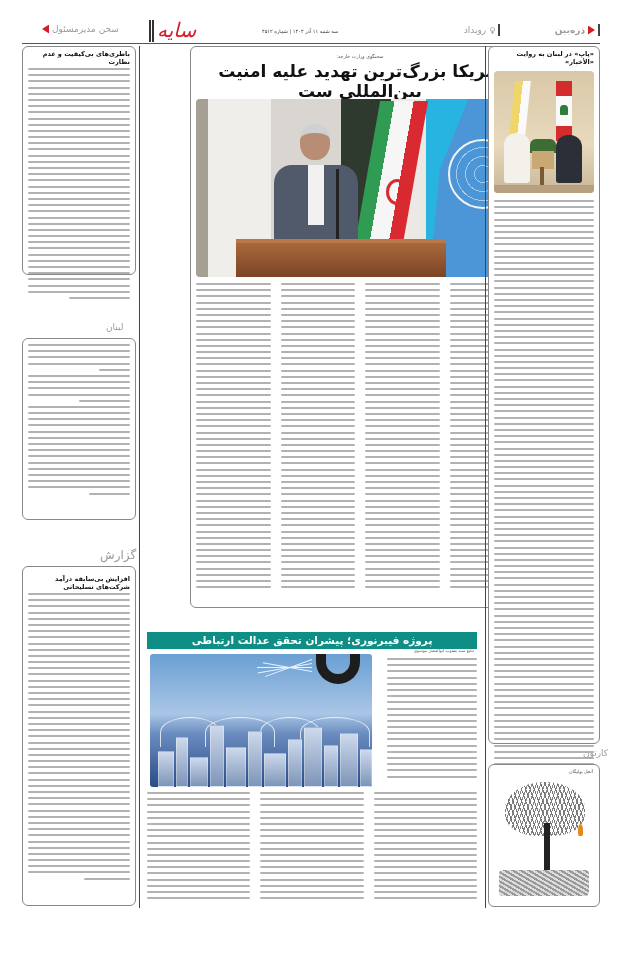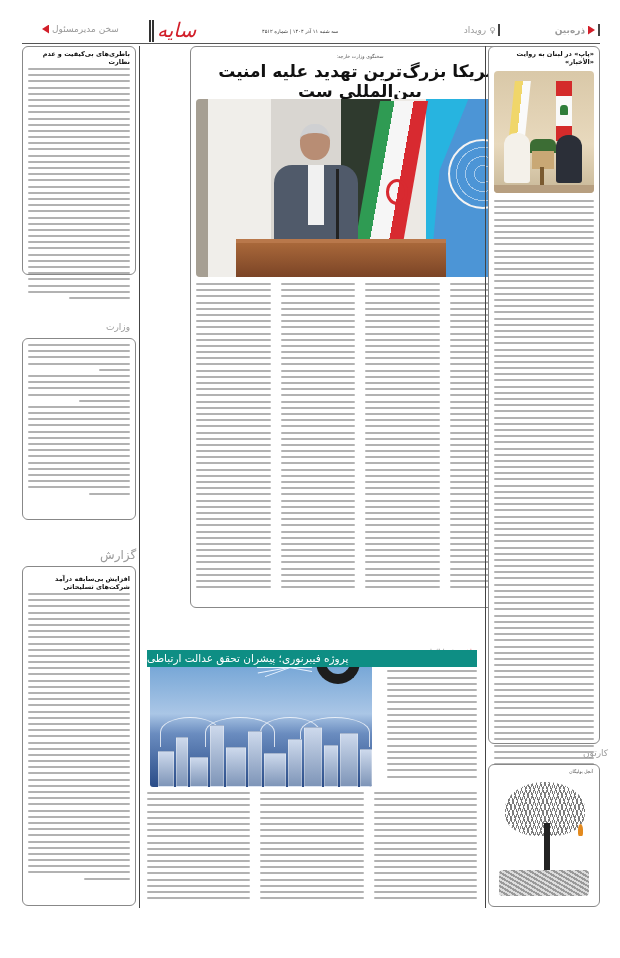--- a/index.html
+++ b/index.html
@@ -77,21 +77,21 @@
     background: repeating-radial-gradient(circle, transparent 0 8px, rgba(255,255,255,.5) 8px 9px); }
   .mp-man-head { position: absolute; left: 104px; top: 25px; width: 30px; height: 36px; background: #b88d74; border-radius: 45%; border-top: 9px solid #cfd0d2; }
   .mp-man-body { position: absolute; left: 78px; top: 66px; width: 84px; height: 76px; background: #505a6a; border-radius: 18px 18px 0 0; }
   .mp-shirt { position: absolute; left: 112px; top: 66px; width: 16px; height: 60px; background: #f1f1f1; }
   .mp-mic { position: absolute; left: 140px; top: 70px; width: 3px; height: 70px; background: #222; }
   .mp-podium { position: absolute; left: 40px; top: 140px; width: 210px; height: 38px; background: linear-gradient(#a9683a, #7b4426); border-top: 4px solid #b9784b; }
   .main-cols { position: absolute; top: 236px; left: 0; right: 0; bottom: 4px; display: flex; flex-direction: row; }
   .main-cols .mcol { flex: 1; }
 
   
-  #fiber-banner { position: absolute; left: 147px; top: 650px; width: 330px; height: 17px; background: #0e8e84; color: #fff; font-size: 10.5px; font-weight: normal; text-align: left; line-height: 17px; }
+  #fiber-banner { position: absolute; left: 147px; top: 632px; width: 330px; height: 17px; background: #0e8e84; color: #fff; font-size: 10.5px; font-weight: bold; text-align: center; line-height: 17px; }
   #fiber-article { left: 142px; top: 612px; width: 340px; height: 296px; border: none; }
   .fiber-byline { position: absolute; right: 8px; top: 36px; font-size: 4.2px; color: #555; }
   .fiber-byline .red { color: #d21f2a; }
   .fiber-photo { position: absolute; left: 8px; top: 42px; width: 222px; height: 133px; overflow: hidden; border-radius: 3px;
     background: linear-gradient(#6a9fd3 0%, #aac6e6 45%, #6a8cbf 60%, #2a4c88 100%); }
   .fp-cable { position: absolute; right: 12px; top: -6px; width: 44px; height: 36px; border-radius: 0 0 22px 22px; border: 10px solid #1d1d1d; border-top: none; }
   .fp-fiber { position: absolute; top: 5px; height: 1px; background: #e8f2ff; transform-origin: right center; }
   .fp-arc { position: absolute; bottom: 40px; height: 30px; border: 1px solid rgba(255,255,255,.75); border-bottom: none; border-radius: 50% 50% 0 0; }
   .fp-bldg { position: absolute; bottom: 0; background: linear-gradient(#cdd9ec, #7e95b8); border: 1px solid rgba(255,255,255,.3); }
   .fiber-text-right { position: absolute; right: 0; top: 46px; width: 100px; }
@@ -163,21 +163,21 @@
         <span></span>
         <span></span>
         <span></span>
         <span></span>
         <span></span>
         <span></span>
         <span style="width:60%;margin-right:0;margin-left:auto;"></span>
     </div>
   </div>
 
-  <div id="left-concern-label">وزارت</div>
+  <div id="left-concern-label">لبنان</div>
   <div class="box" id="left-concern">
     <div class="lines" style="padding-top:5px;">
       <span></span>
         <span></span>
         <span></span>
         <span></span>
         <span style="width:30%;"></span>
         <span></span>
         <span></span>
         <span></span>

